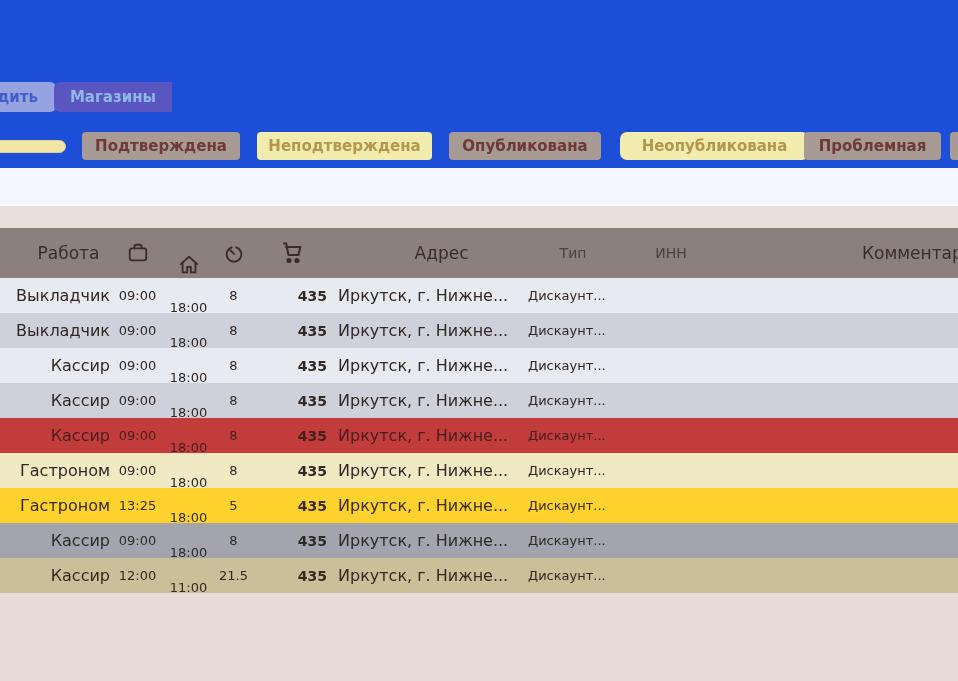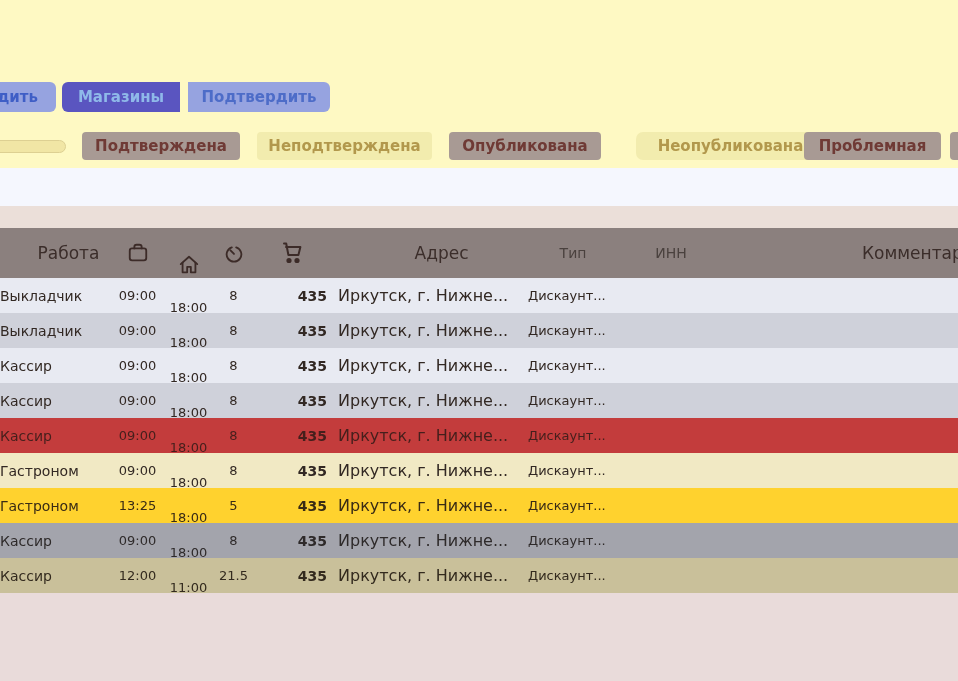--- a/index.html
+++ b/index.html
@@ -3,35 +3,35 @@
 <meta charset="utf-8">
 <style>
   * { box-sizing: border-box; margin: 0; padding: 0; }
   html, body { width: 958px; height: 681px; overflow: hidden; }
   body {
     font-family: "DejaVu Sans", "Liberation Sans", sans-serif;
     background: #e9dbda;
     position: relative;
   }
   
-  .top-area { position: relative; width: 958px; height: 168px; background: #fef9c3; }
+  .top-area { position: relative; width: 958px; height: 168px; background: #1d4ed8; }
 
   
   .toolbar-btn {
     position: absolute; top: 82px; height: 30px;
     display: flex; align-items: center; justify-content: center;
     font-size: 15px; font-weight: bold; cursor: pointer;
   }
   .btn-cutoff {
     left: -40px; width: 96px; border-radius: 6px;
     background: #96a3e0; color: #3f5ec6;
     justify-content: flex-end; padding-right: 18px;
   }
   .btn-active {
-    left: 62px; width: 118px; border-radius: 6px 0 0 6px;
+    left: 54px; width: 118px; border-radius: 6px 0 0 6px;
     background: #5a55c0; color: #8fb9e9;
   }
   .btn-confirm {
     left: 188px; width: 142px; border-radius: 0 6px 6px 0;
     background: #96a3e0; color: #4d6cc8;
   }
 
   
   .pill {
     position: absolute; top: 140px; left: -12px; width: 78px; height: 13px;
@@ -42,39 +42,39 @@
   .filter-btn {
     position: absolute; top: 132px; height: 28px; border-radius: 4px;
     display: flex; align-items: center; justify-content: center;
     font-size: 15px; font-weight: bold; cursor: pointer; white-space: nowrap;
   }
   .f-gray { background: #a89a94; color: #6f3a35; }
   .f-yellow { background: #f2ecae; color: #b2984c; }
   .f1 { left: 82px;  width: 158px; }
   .f2 { left: 257px; width: 175px; }
   .f3 { left: 449px; width: 152px; }
-  .f4 { left: 636px; width: 189px; border-radius: 7px; }
+  .f4 { left: 620px; width: 189px; border-radius: 7px; }
   .f5 { left: 804px; width: 137px; }
   .f6 { left: 950px; width: 30px; }
 
   
   .band-light { width: 958px; height: 38px; background: #f5f7fe; }
   .band-gap   { width: 958px; height: 22px; background: #ebdfd9; }
 
   
   .thead {
     width: 958px; height: 50px; background: #8b807e;
     display: flex; align-items: center; color: #3b2d2a;
   }
   .trow {
     width: 958px; height: 35px; display: flex; align-items: center;
     color: #322823; cursor: pointer;
   }
   .cell { white-space: nowrap; overflow: hidden; }
-  .c-job  { width: 110px; font-size: 14px; }
+  .c-job  { width: 110px; text-align: right; font-size: 16px; }
   .c-t1   { width: 55px;  text-align: center; font-size: 13px; }
   .c-t2   { width: 47px;  text-align: center; font-size: 13px; margin-top: 23px; }
   .c-h    { width: 43px;  text-align: center; font-size: 13px; }
   .c-num  { width: 72px;  text-align: right; font-weight: bold; font-size: 14px; }
   .c-addr { width: 180px; margin-left: 11px; text-align: left; font-size: 16px; }
   .c-type { width: 90px;  margin-left: 10px; text-align: left; font-size: 13px; }
   .c-inn  { width: 106px; text-align: center; }
   .c-comment { flex: 1; padding-left: 138px; text-align: left; }
 
   .thead .c-job, .thead .c-addr { text-align: center; font-size: 17px; padding-left: 27px; }
@@ -98,23 +98,20 @@
 <body>
 
 <div class="top-area">
 
   <div class="toolbar-btn btn-cutoff">
     <span>дить</span>
   </div>
   <div class="toolbar-btn btn-active">
     <span>Магазины</span>
   </div>
-  <div class="toolbar-btn btn-confirm">
-    <span>Подтвердить</span>
-  </div>
 
   <div class="pill"></div>
 
   <div class="filter-btn f-gray f1">
     <span>Подтверждена</span>
   </div>
   <div class="filter-btn f-gray f3">
     <span>Опубликована</span>
   </div>
   <div class="filter-btn f-yellow f2">

